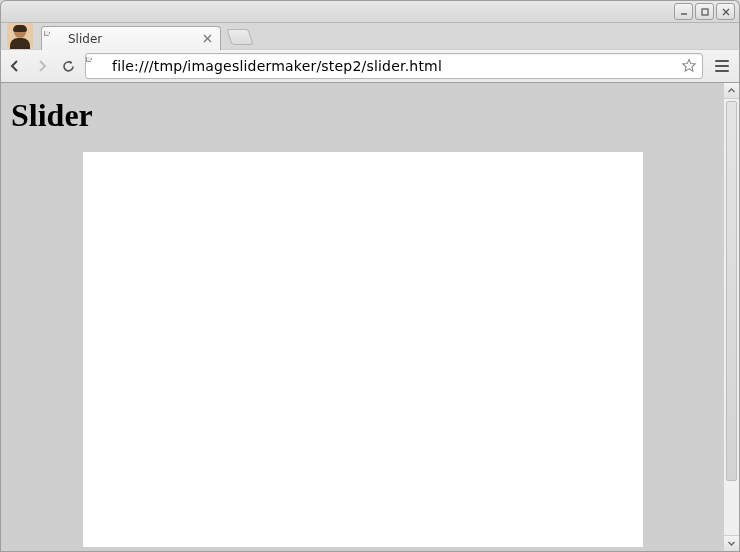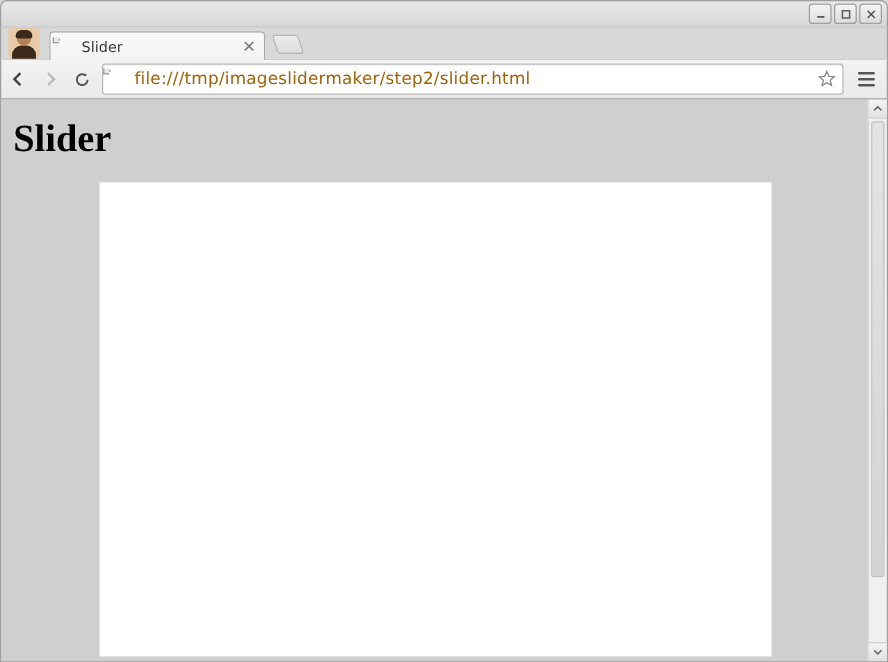--- a/index.html
+++ b/index.html
@@ -154,21 +154,21 @@
   .omnibox {
     flex:1;
     height:26px;
     background:#fff;
     border:1px solid #b8b8b8;
     border-radius:3px;
     display:flex;
     align-items:center;
     padding:0 4px;
     font-size:14px;
-    color:#a16207;
+    color:#000000;
     box-shadow: inset 0 1px 1px rgba(0,0,0,0.05);
   }
   .omnibox .page-ico {
     width:16px;height:16px;
     margin-right:6px;flex:none;
   }
   .omnibox .url {
     flex:1;
     white-space:nowrap;overflow:hidden;text-overflow:ellipsis;
     letter-spacing:0.2px;

